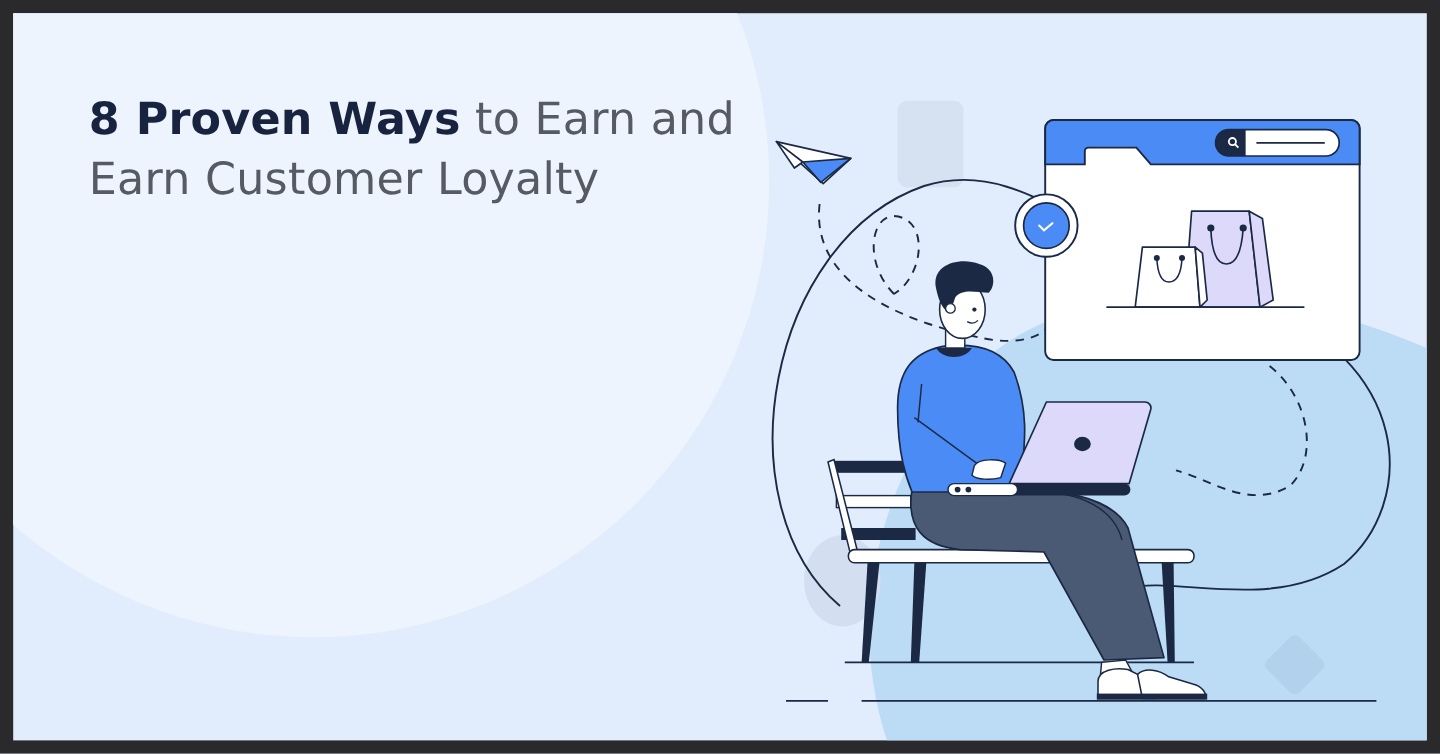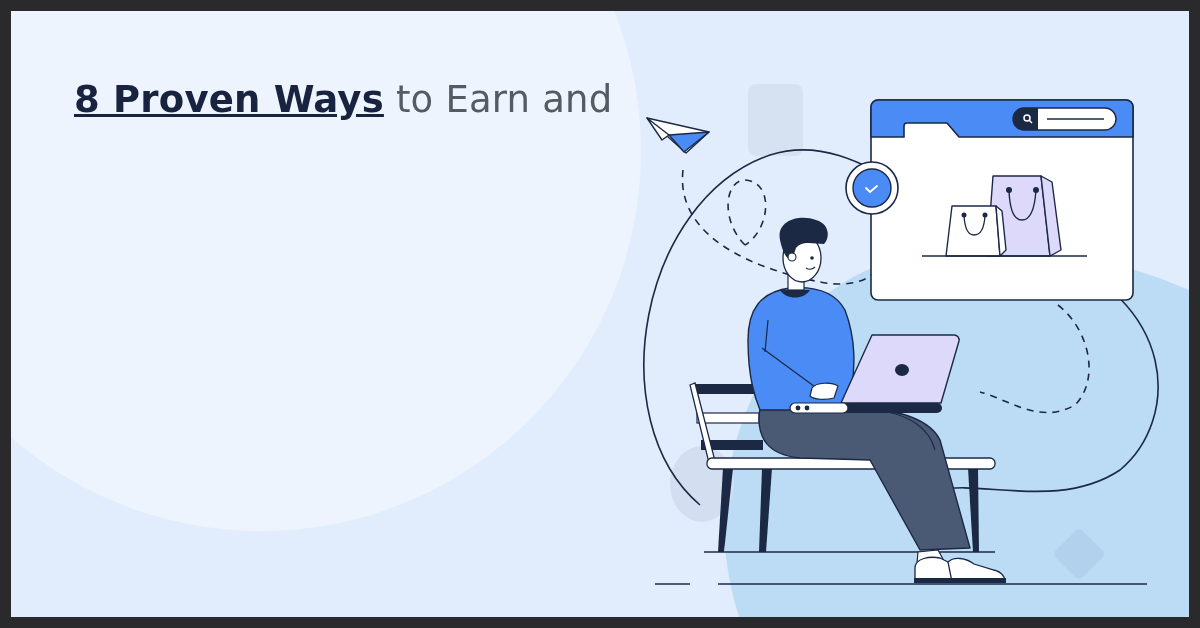--- a/index.html
+++ b/index.html
@@ -1,30 +1,31 @@
 <!DOCTYPE html>
 <html><head>
 <meta charset="utf-8">
 <style>
   html, body { margin: 0; padding: 0; }
   body { width: 1200px; height: 628px; background: #2a2a2c; position: relative; overflow: hidden; }
   .canvas { position: absolute; left: 11px; top: 11px; width: 1178px; height: 606px; overflow: hidden; background: #e1edfd; }
   .bg-circle { position: absolute; border-radius: 50%; }
   .headline { position: absolute; left: 63px; top: 64px; margin: 0; font-family: "DejaVu Sans", sans-serif; font-size: 37px; line-height: 50px; letter-spacing: 0.2px; color: #555a63; font-weight: normal; }
-  .headline .bold { color: #18233f; font-weight: bold; text-decoration: underline; }
+  .headline .bold { color: #18233f; font-weight: bold; }
   svg.art { position: absolute; left: 0; top: 0; }
 </style>
 </head>
 <body>
 
 <div class="canvas">
   <div class="bg-circle" style="left:-130px; top:-240px; width:760px; height:760px; background:#edf4fe;"></div>
 
   <h1 class="headline">
     <span class="bold">8 Proven Ways</span><span> to Earn and</span><br>
+    <span>Earn Customer Loyalty</span>
   </h1>
 
   <svg class="art" width="1178" height="606" viewBox="11 11 1178 606">
 
     <path d="M740 620 C 700 500, 740 380, 820 300 C 900 230, 1050 230, 1189 290 L 1189 620 Z" fill="#bcdcf5"></path>
 
     <rect x="748" y="84" width="55" height="72" rx="8" fill="#d6e2f2"></rect>
     <rect x="1060" y="535" width="38" height="38" rx="5" fill="#b2d1ec" transform="rotate(45 1079 554)"></rect>
     <ellipse cx="702" cy="484" rx="32" ry="38" fill="#d3def0"></ellipse>
 

